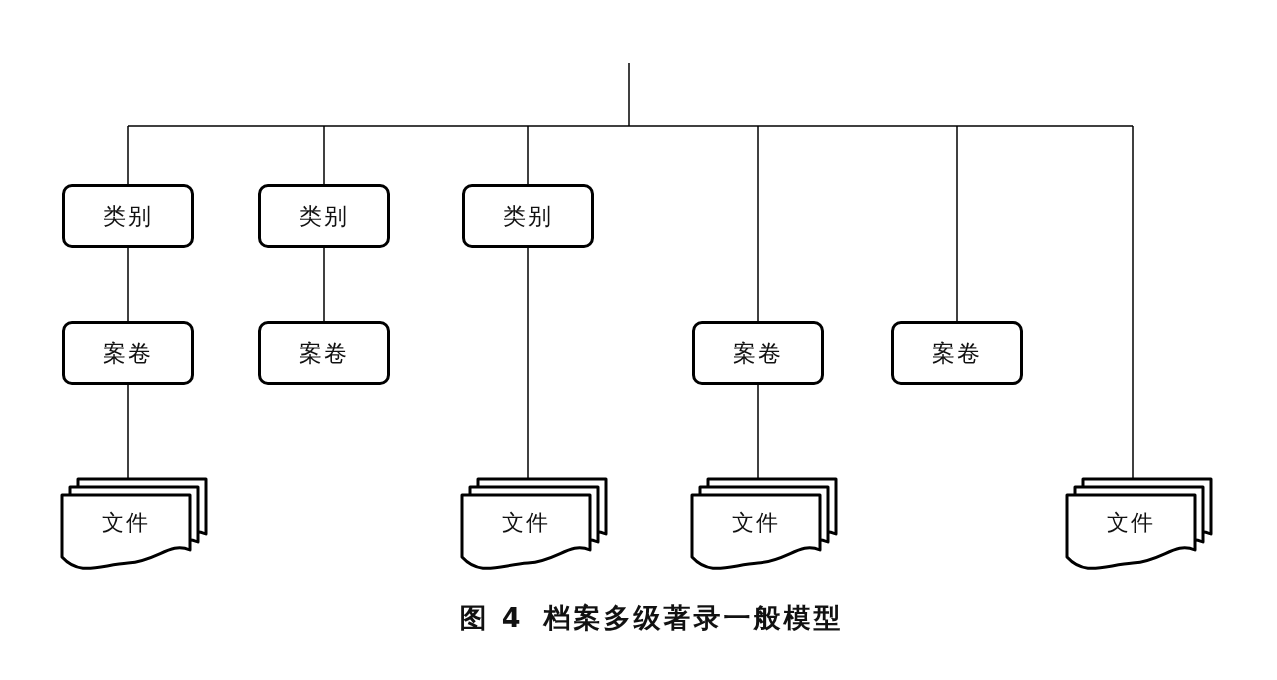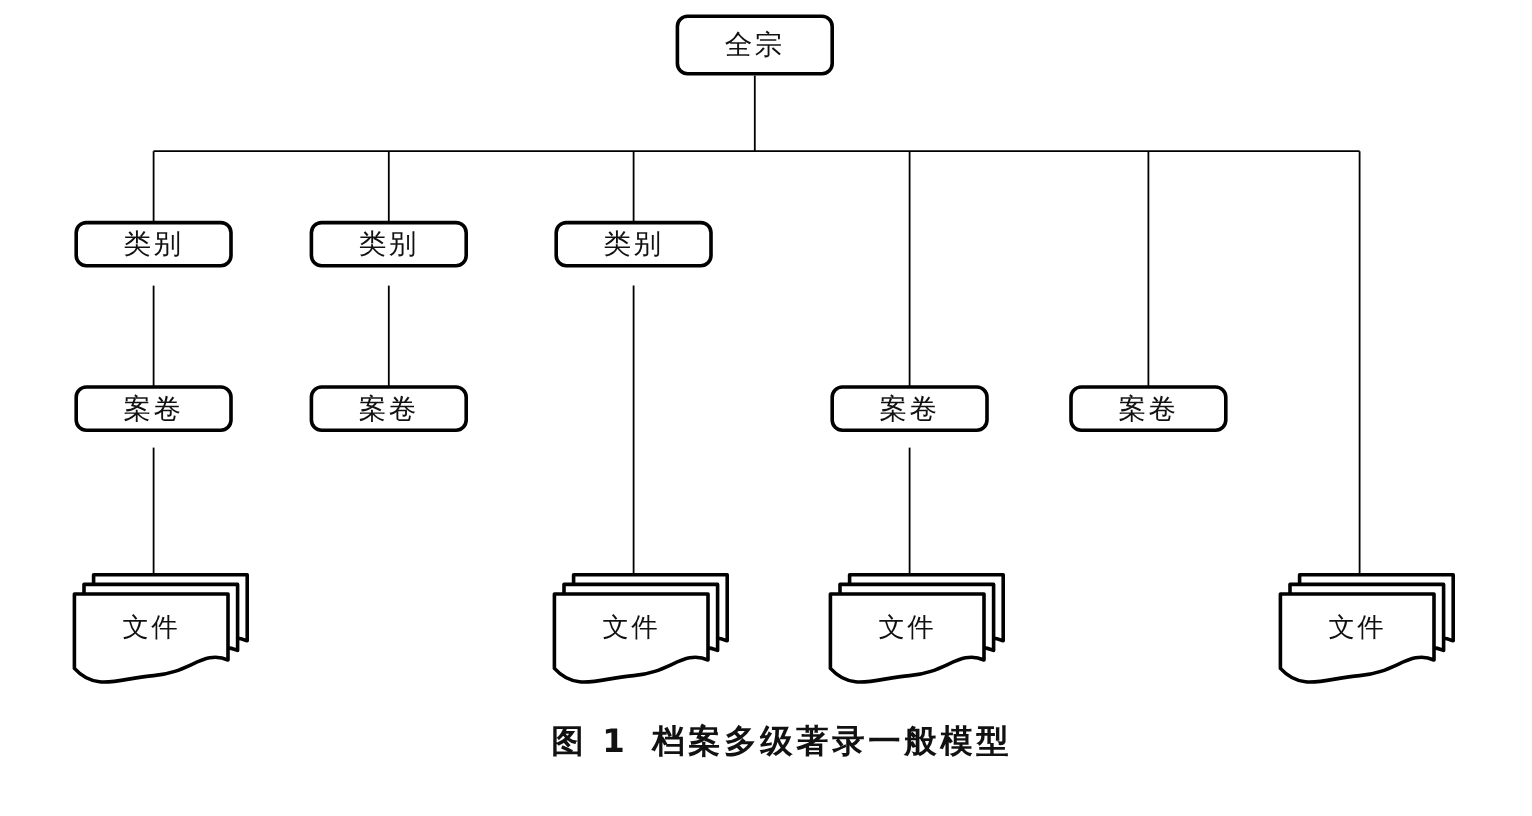--- a/index.html
+++ b/index.html
@@ -21,21 +21,21 @@
     width: 1277px;
     height: 680px;
   }
   #connectors line {
     stroke: #000000;
     stroke-width: 1.5;
   }
   .node {
     position: absolute;
     width: 132px;
-    height: 39px;
+    height: 64px;
     box-sizing: border-box;
     background: #ffffff;
     border: 3.5px solid #000000;
     border-radius: 10px;
     display: flex;
     align-items: center;
     justify-content: center;
     font-size: 23px;
     letter-spacing: 2px;
     color: #111111;
@@ -112,21 +112,20 @@
 
     <line x1="128" y1="238" x2="128" y2="323"></line>
     <line x1="324" y1="238" x2="324" y2="323"></line>
 
     <line x1="128" y1="373" x2="128" y2="480"></line>
     <line x1="758" y1="373" x2="758" y2="480"></line>
 
     <line x1="528" y1="238" x2="528" y2="480"></line>
   </svg>
 
-  <div class="node" style="left:563px; top:12px; height:51px;">全宗</div>
 
   <div class="node" style="left:62px; top:184px;">类别</div>
   <div class="node" style="left:258px; top:184px;">类别</div>
   <div class="node" style="left:462px; top:184px;">类别</div>
 
   <div class="node" style="left:62px; top:321px;">案卷</div>
   <div class="node" style="left:258px; top:321px;">案卷</div>
   <div class="node" style="left:692px; top:321px;">案卷</div>
   <div class="node" style="left:891px; top:321px;">案卷</div>
 
@@ -184,16 +183,16 @@
           <path class="doc-sheet" d="M0,0 H128 V55 C108,46 96,66 66,68 C38,70 18,82 0,62 Z"></path>
         </g>
       <g transform="translate(2,18)">
           <path class="doc-sheet" d="M0,0 H128 V55 C108,46 96,66 66,68 C38,70 18,82 0,62 Z"></path>
         </g>
     </svg>
     <span class="doc-label">文件</span>
   </div>
 
   <div id="caption">
-    <span class="cap-part">图 1</span><span class="cap-gap"></span><span class="cap-part">档案多级著录一般模型</span>
+    <span class="cap-part">图 4</span><span class="cap-gap"></span><span class="cap-part">档案多级著录一般模型</span>
   </div>
 
 </div>
 
 </body></html>

